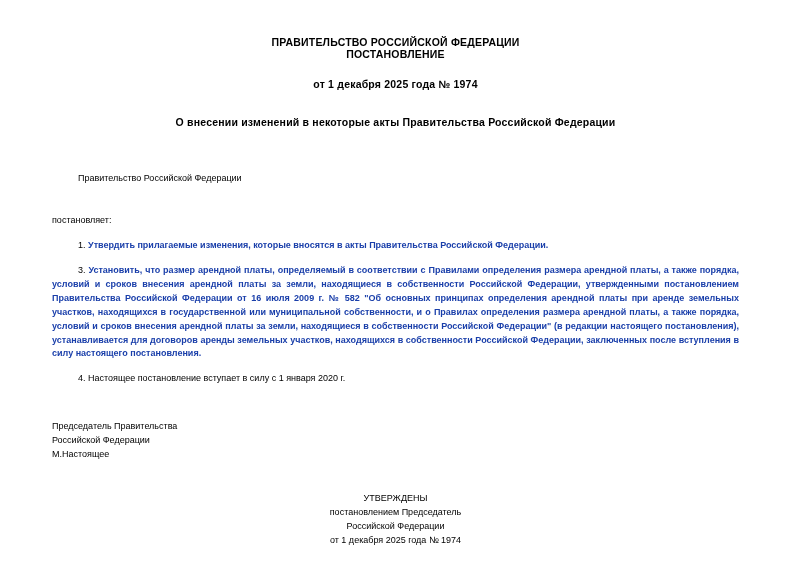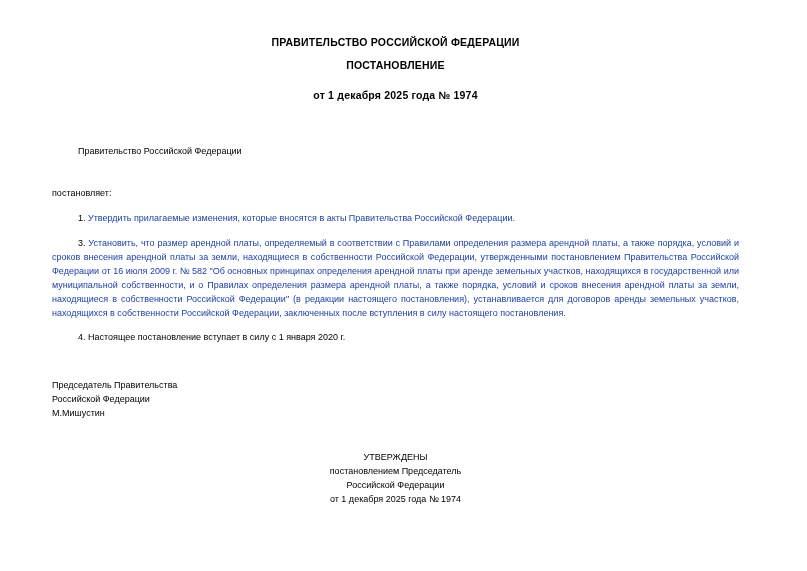--- a/index.html
+++ b/index.html
@@ -21,34 +21,35 @@
     padding: 28px 68px 0 52px;
     position: relative;
   }
   .hdr {
     text-align: center;
     font-weight: bold;
     font-size: 10.5px;
     letter-spacing: 0.2px;
   }
   .hdr.l1 { margin-top: 8px; }
-  .hdr.l2 { margin-top: 11px; }
+  .hdr.l2 { margin-top: 0; }
   .hdr.l3 { margin-top: 18px; }
   .hdr.l4 { margin-top: 26px; }
 
   .spacer-lg { height: 44px; }
 
   .body-text {
     font-size: 9px;
     line-height: 1.55;
     text-align: justify;
     color: #000000;
   }
   .blue {
     color: #1a3faa;
+    font-weight: bold;
   }
   .p-indent {
     text-indent: 26px;
     margin-top: 11px;
   }
   .p-plain {
     margin-top: 28px;
   }
   .p-first {
     margin-left: 26px;
@@ -67,20 +68,21 @@
   }
 </style>
 </head>
 <body>
 
 <div class="page">
 
   <div class="hdr l1">ПРАВИТЕЛЬСТВО РОССИЙСКОЙ ФЕДЕРАЦИИ</div>
   <div class="hdr l2">ПОСТАНОВЛЕНИЕ</div>
   <div class="hdr l3">от 1 декабря 2025 года № 1974</div>
+  <div class="hdr l4">О внесении изменений в некоторые акты Правительства Российской Федерации</div>
 
   <div class="spacer-lg"></div>
 
   <div class="body-text">
 
     <div class="p-first">Правительство Российской Федерации</div>
 
     <div class="p-plain">постановляет:</div>
 
     <div class="p-indent">
@@ -97,21 +99,21 @@
     <div class="p-indent">
       <span>4.</span>
       <span>Настоящее постановление вступает в силу с 1 января 2020 г.</span>
     </div>
 
   </div>
 
   <div class="signature">
     <div>Председатель Правительства</div>
     <div>Российской Федерации</div>
-    <div>М.Мишустин</div>
+    <div>М.Настоящее</div>
   </div>
 
   <div class="approved">
     <div>УТВЕРЖДЕНЫ</div>
     <div>постановлением Председатель</div>
     <div>Российской Федерации</div>
     <div>от 1 декабря 2025 года № 1974</div>
   </div>
 
 </div>

